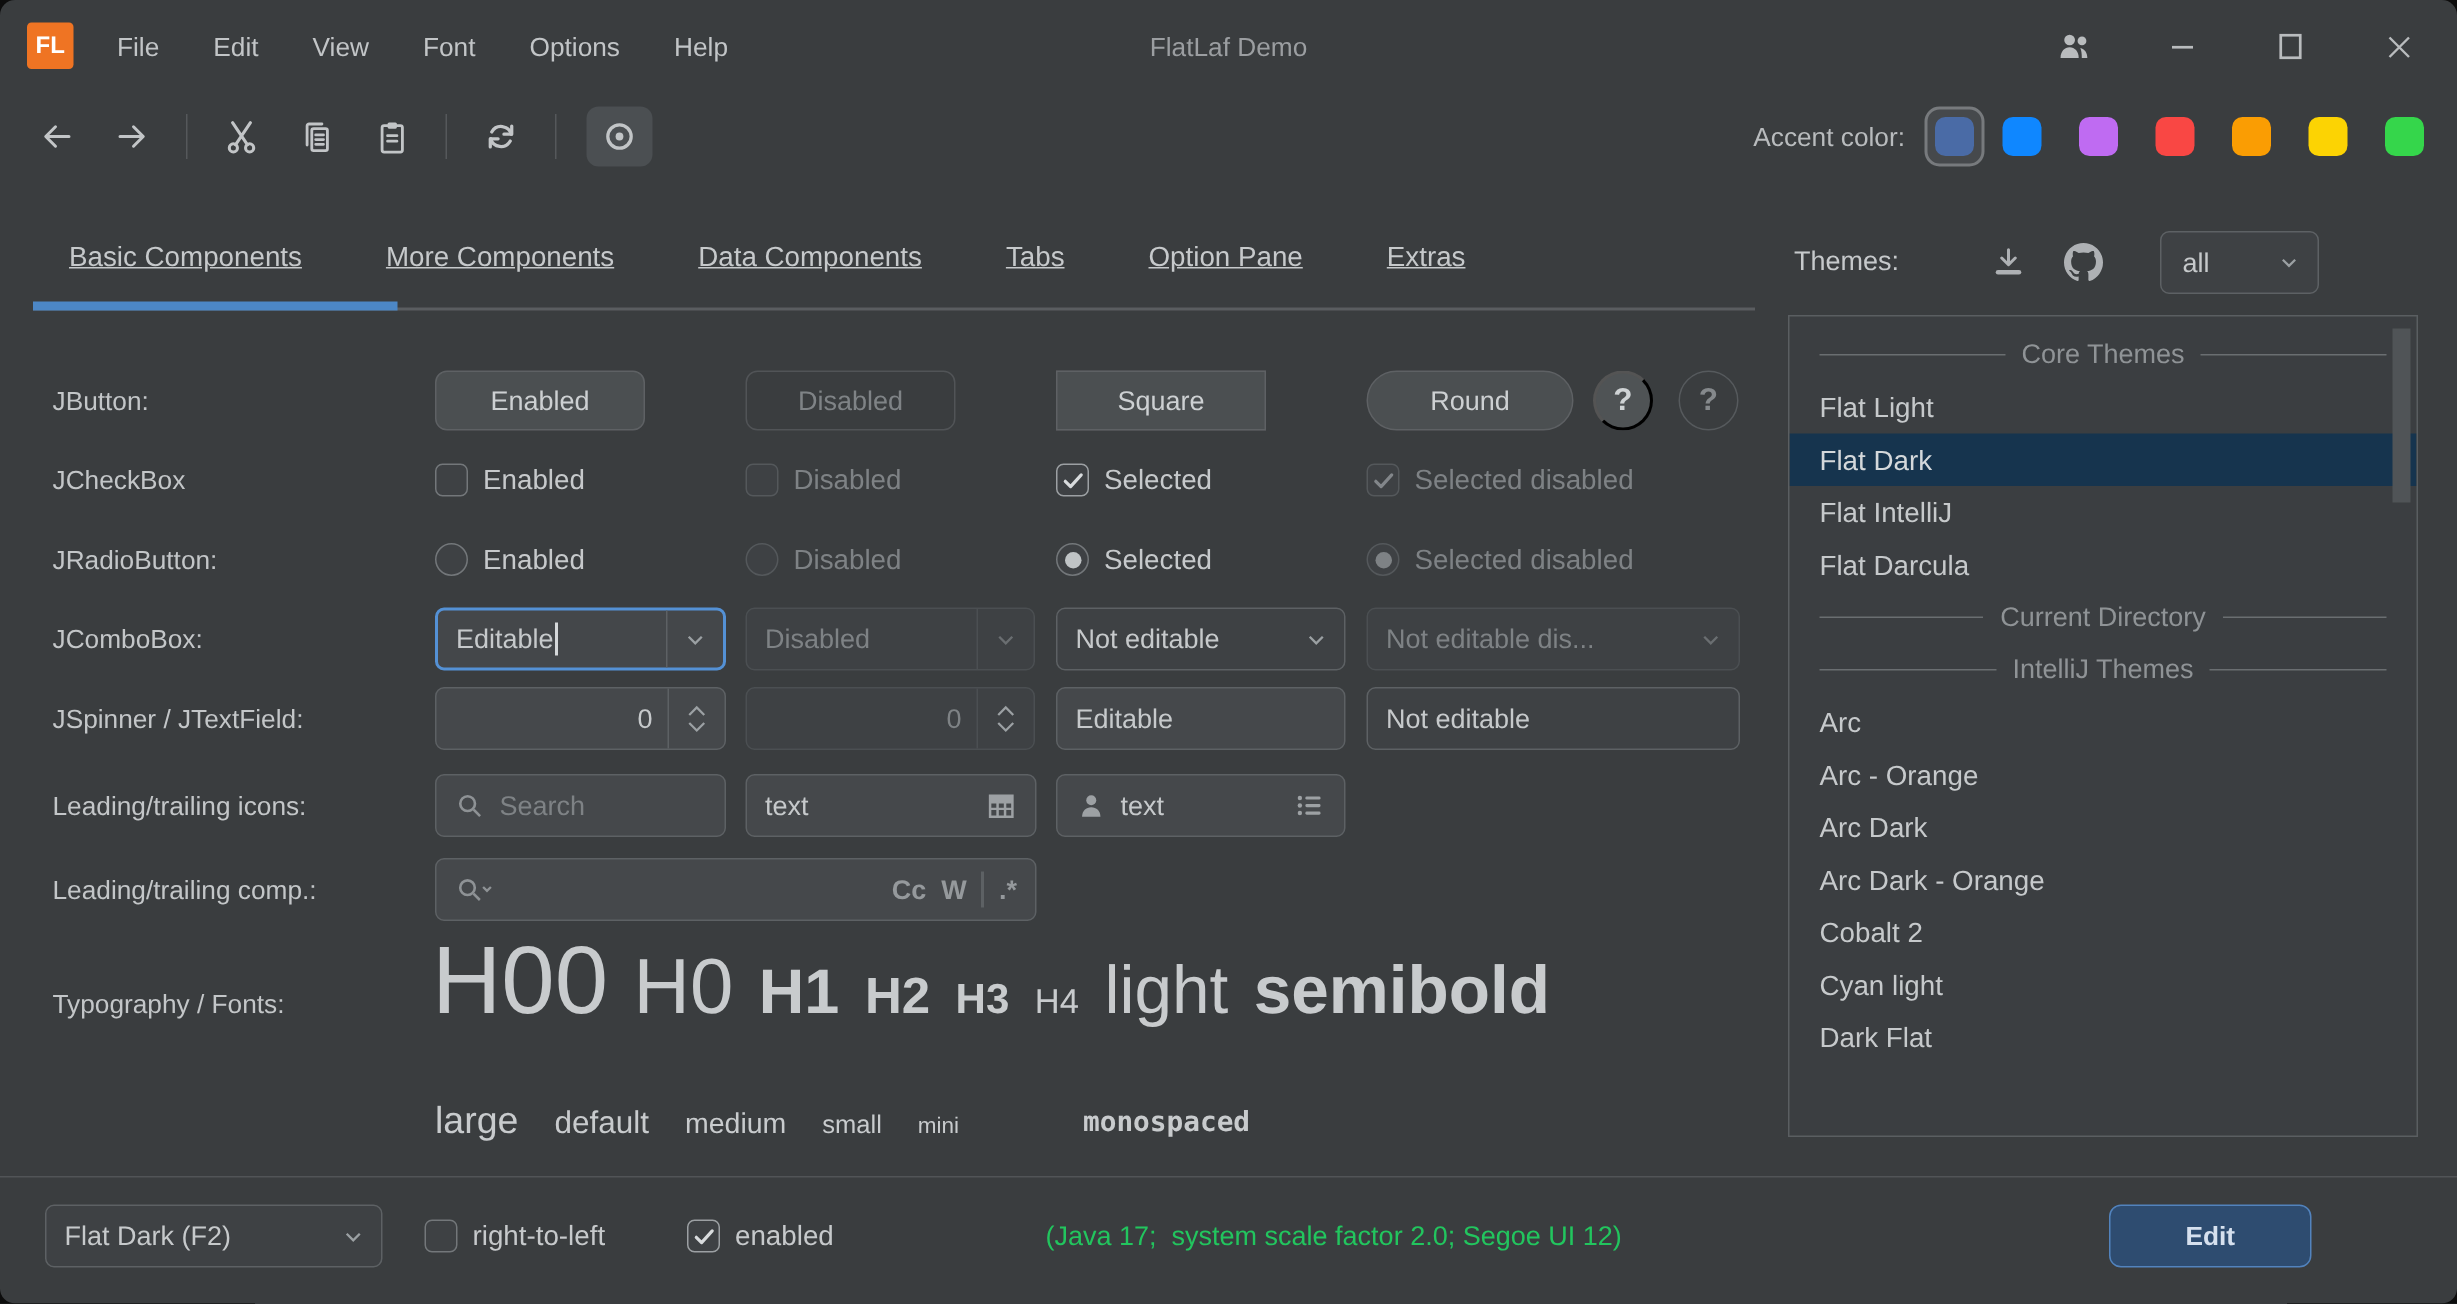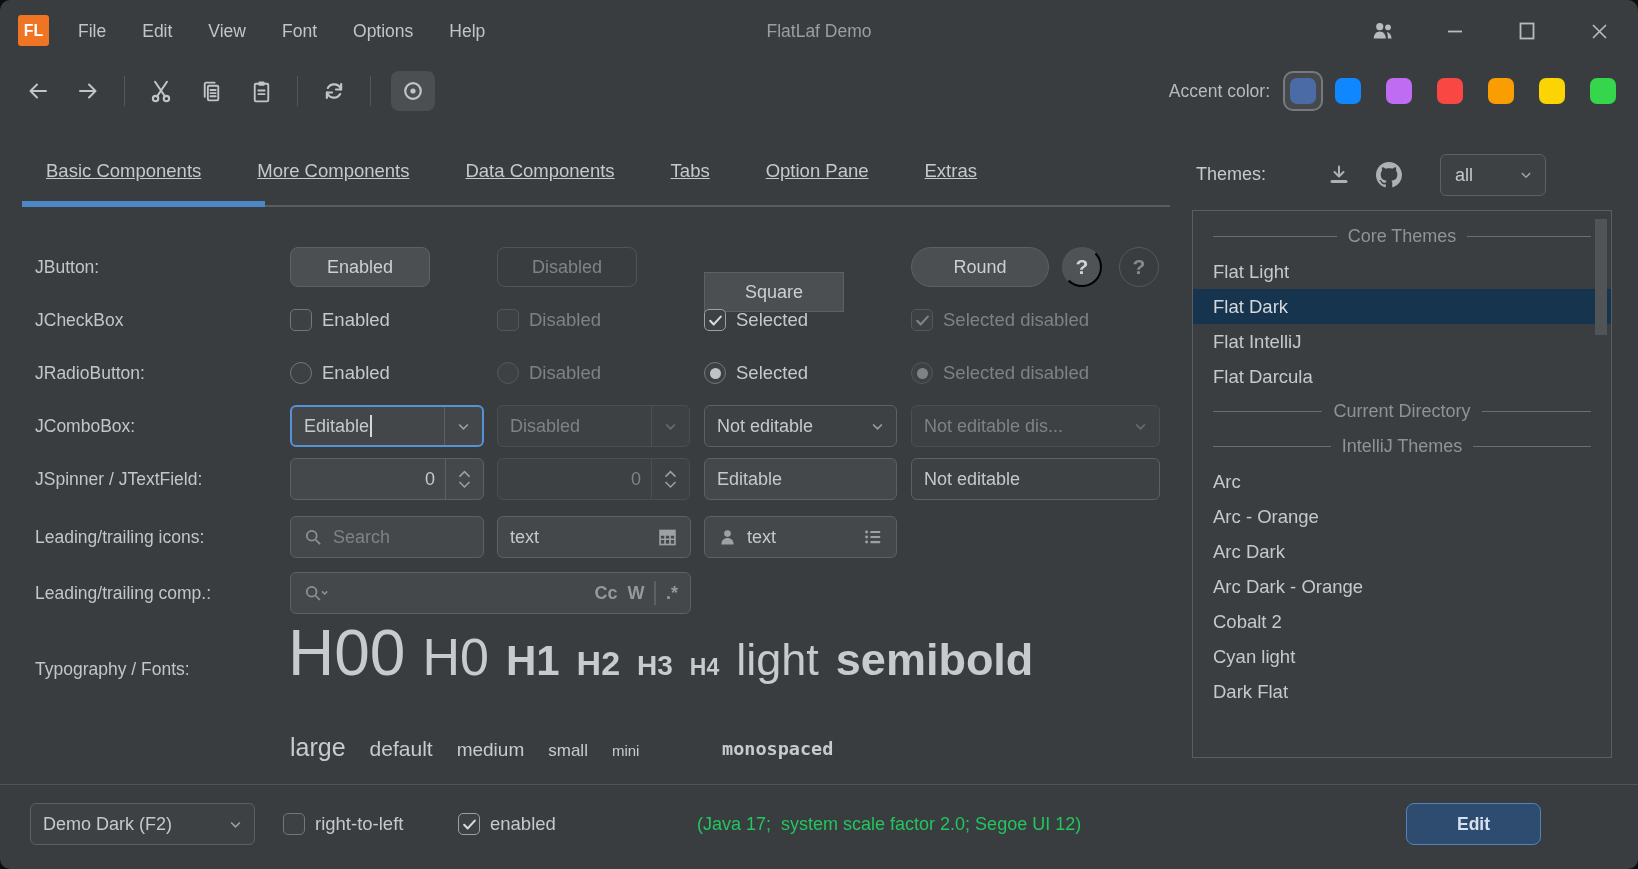--- a/index.html
+++ b/index.html
@@ -45,21 +45,21 @@
   .thead{color:#8f9396;font-size:18px;}
   .thead::before,.thead::after{content:"";flex:1;border-top:1.5px solid #6a6e71;}
   .thead::before{margin-right:11px;}
   .thead::after{margin-left:11px;}
   .thumb{position:absolute;right:4px;top:8px;width:12px;height:116px;background:#505457;}
   
   .rlabel{position:absolute;left:35px;font-size:17.5px;color:#c3c6c8;white-space:nowrap;}
   .btn{position:absolute;height:40px;border:1.5px solid #5e6164;border-radius:8px;background:#4b4f51;color:#cdd0d2;
     font-size:18px;display:flex;align-items:center;justify-content:center;}
   .btn.dis{background:transparent;border-color:#515457;color:#7f8386;}
-  .btn.sq{border-radius:0;margin-top:25px;}
+  .btn.sq{border-radius:0;}
   .btn.rnd{border-radius:20px;}
   .help{position:absolute;width:40px;height:40px;border-radius:50%;background:#4f5355;color:#cfd3d5;
     font-size:21px;font-weight:bold;display:flex;align-items:center;justify-content:center;}
   .help.dis{background:transparent;border:1.5px solid #565a5d;color:#85898c;}
   .ckwrap{position:absolute;display:flex;align-items:center;gap:10px;font-size:18.5px;color:#c6c9cb;}
   .ckwrap.dis{color:#7e8285;}
   .cb{width:22px;height:22px;border:1.5px solid #73777a;border-radius:5px;background:#3e4144;
     display:flex;align-items:center;justify-content:center;flex:none;}
   .cb.on{border-color:#9ca0a3;}
   .ckwrap.dis .cb{border-color:#54585b;}
@@ -437,37 +437,37 @@
       <span>.*</span>
     </span>
   </div>
 
   <div class="hrow">
     <span style="font-size:64px;font-weight:300;">H00</span>
     <span style="font-size:52px;font-weight:300;">H0</span>
     <span style="font-size:42px;font-weight:700;">H1</span>
     <span style="font-size:34px;font-weight:700;">H2</span>
     <span style="font-size:28px;font-weight:700;">H3</span>
-    <span style="font-size:23px;font-weight:700;">H4</span>
+    <span style="font-size:23px;font-weight:400;">H4</span>
     <span style="font-size:45px;font-weight:300;">light</span>
     <span style="font-size:45px;font-weight:700;">semibold</span>
   </div>
   <div class="sizerow">
     <span style="font-size:25px;">large</span>
     <span style="font-size:21px;">default</span>
     <span style="font-size:19px;">medium</span>
     <span style="font-size:17px;">small</span>
     <span style="font-size:15px;">mini</span>
   </div>
   <div class="mono">monospaced</div>
 
   <div class="sep"></div>
 
   <div class="field ro" style="left:30px;top:803px;width:225px;">
-    <span>Demo Dark (F2)</span>
+    <span>Flat Dark (F2)</span>
     <span class="arrowbox">
       <svg width="19" height="19" viewBox="0 0 24 24" fill="none" stroke="currentColor" stroke-width="2">
           <path d="M6.5 9.5l5.5 5.5 5.5-5.5"></path>
         </svg>
     </span>
   </div>
   <div class="ckwrap" style="left:283px;top:813px;">
     <span class="cb"></span>
     <span>right-to-left</span>
   </div>

